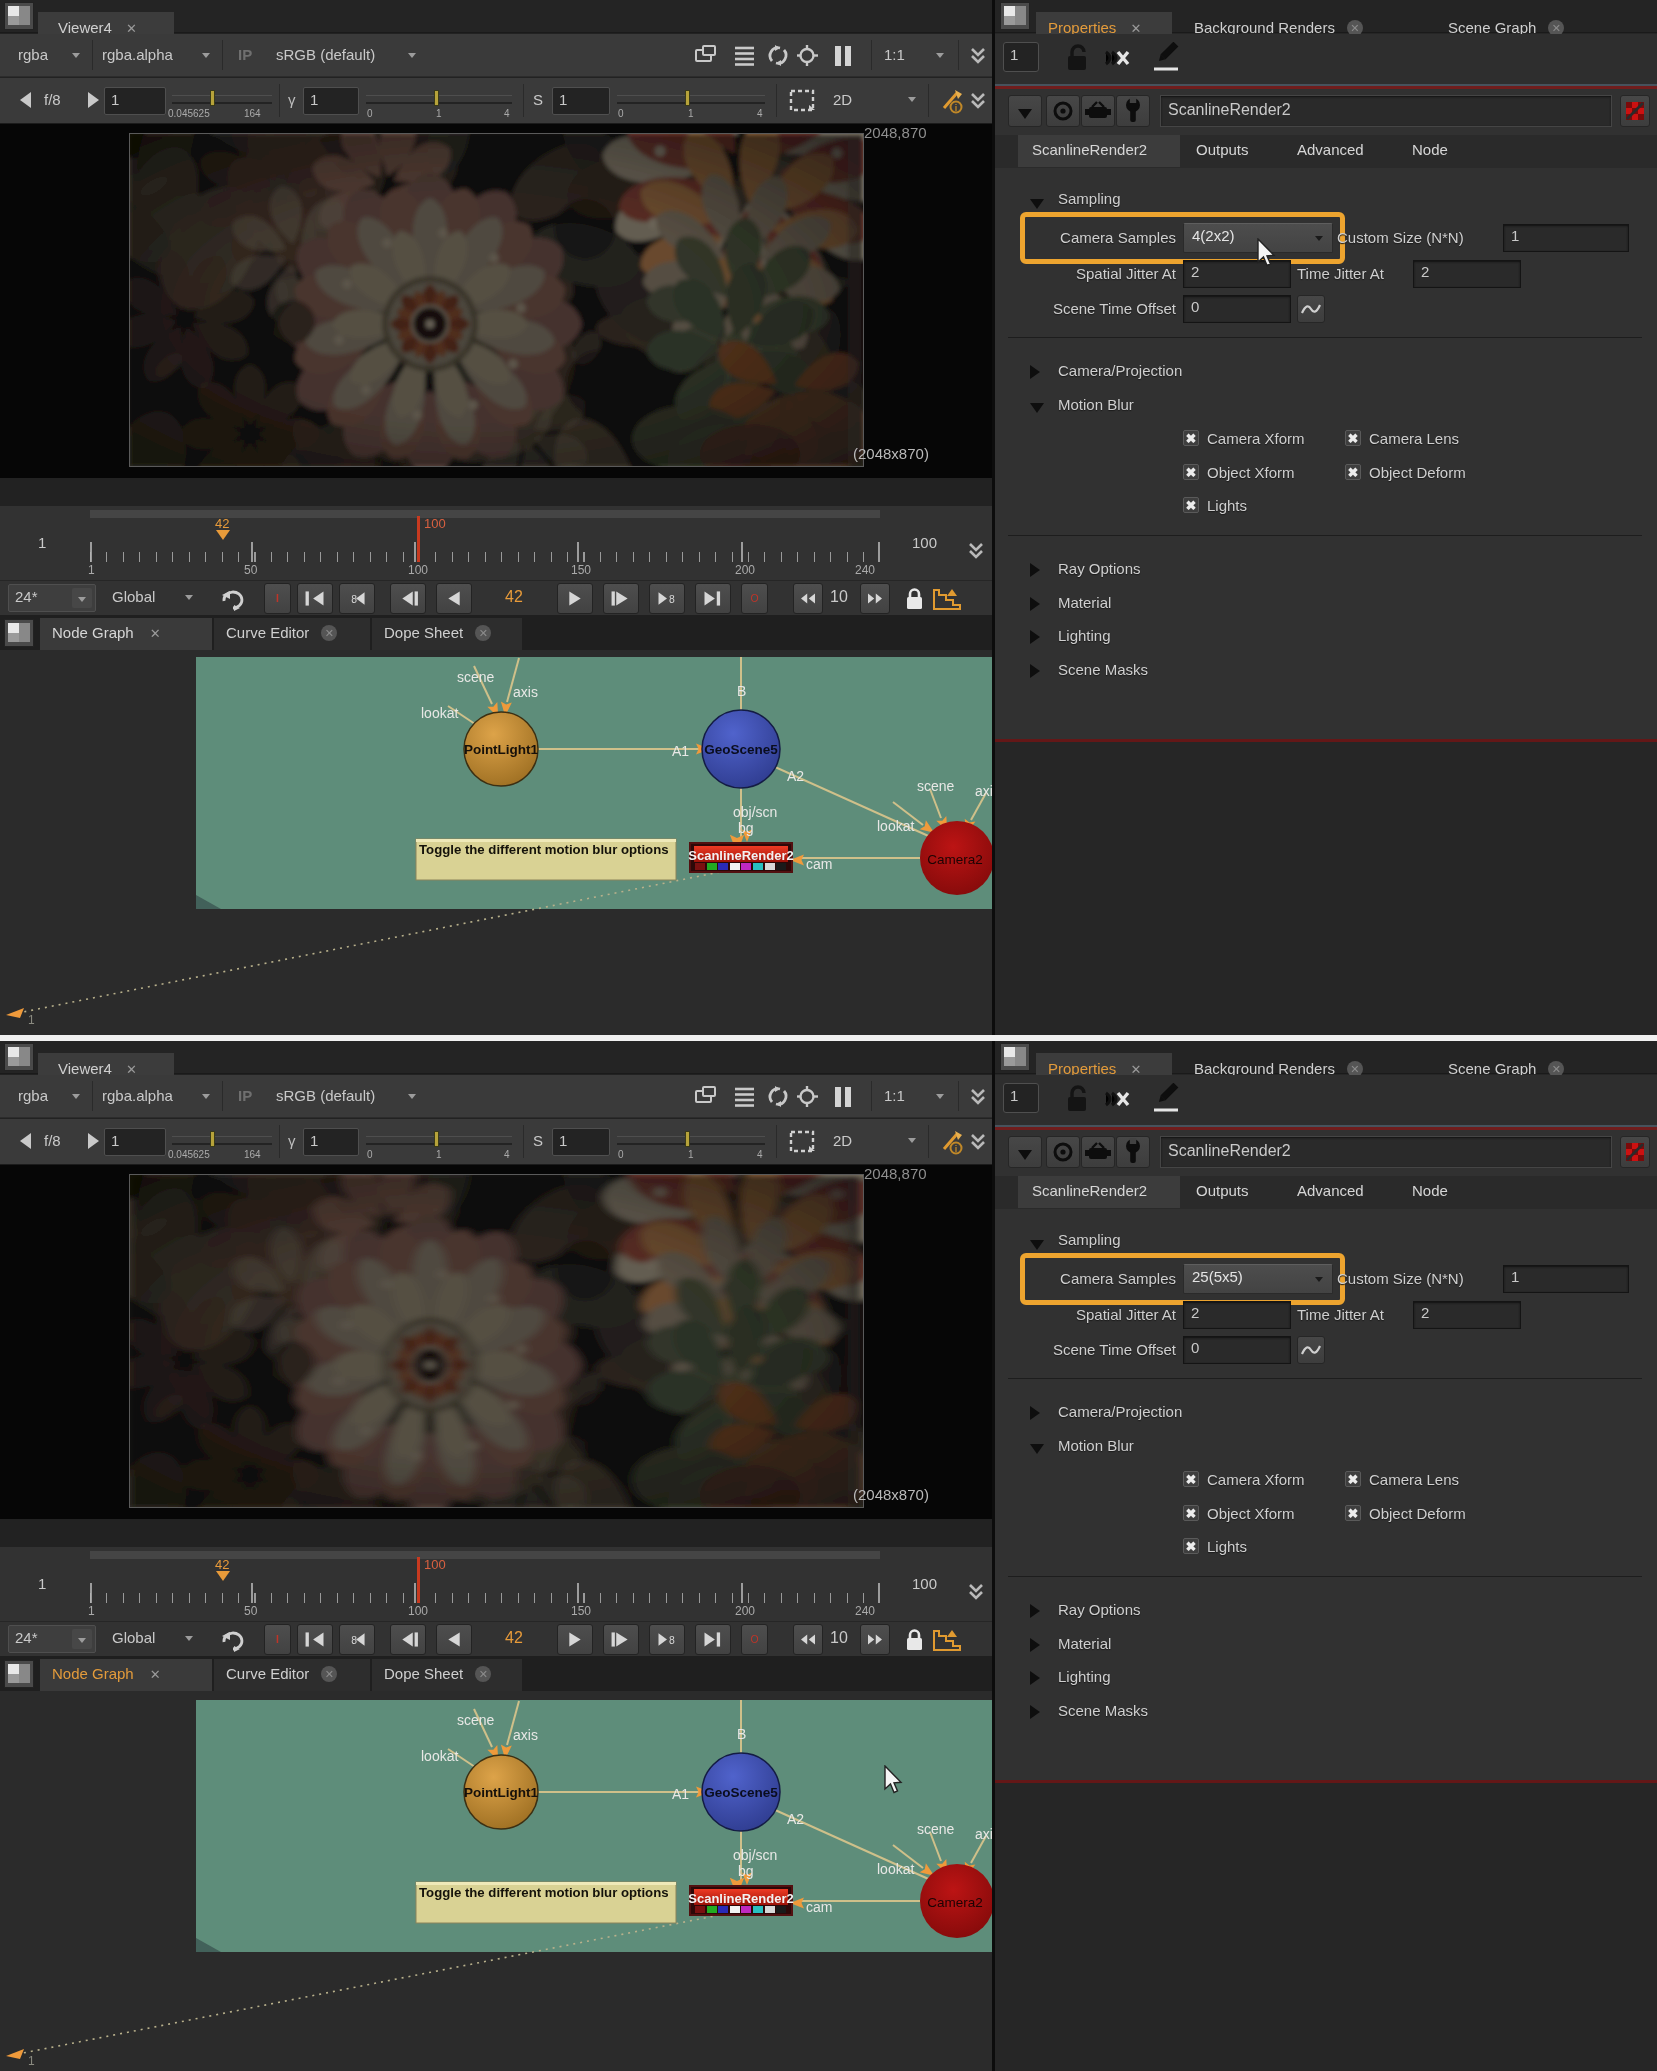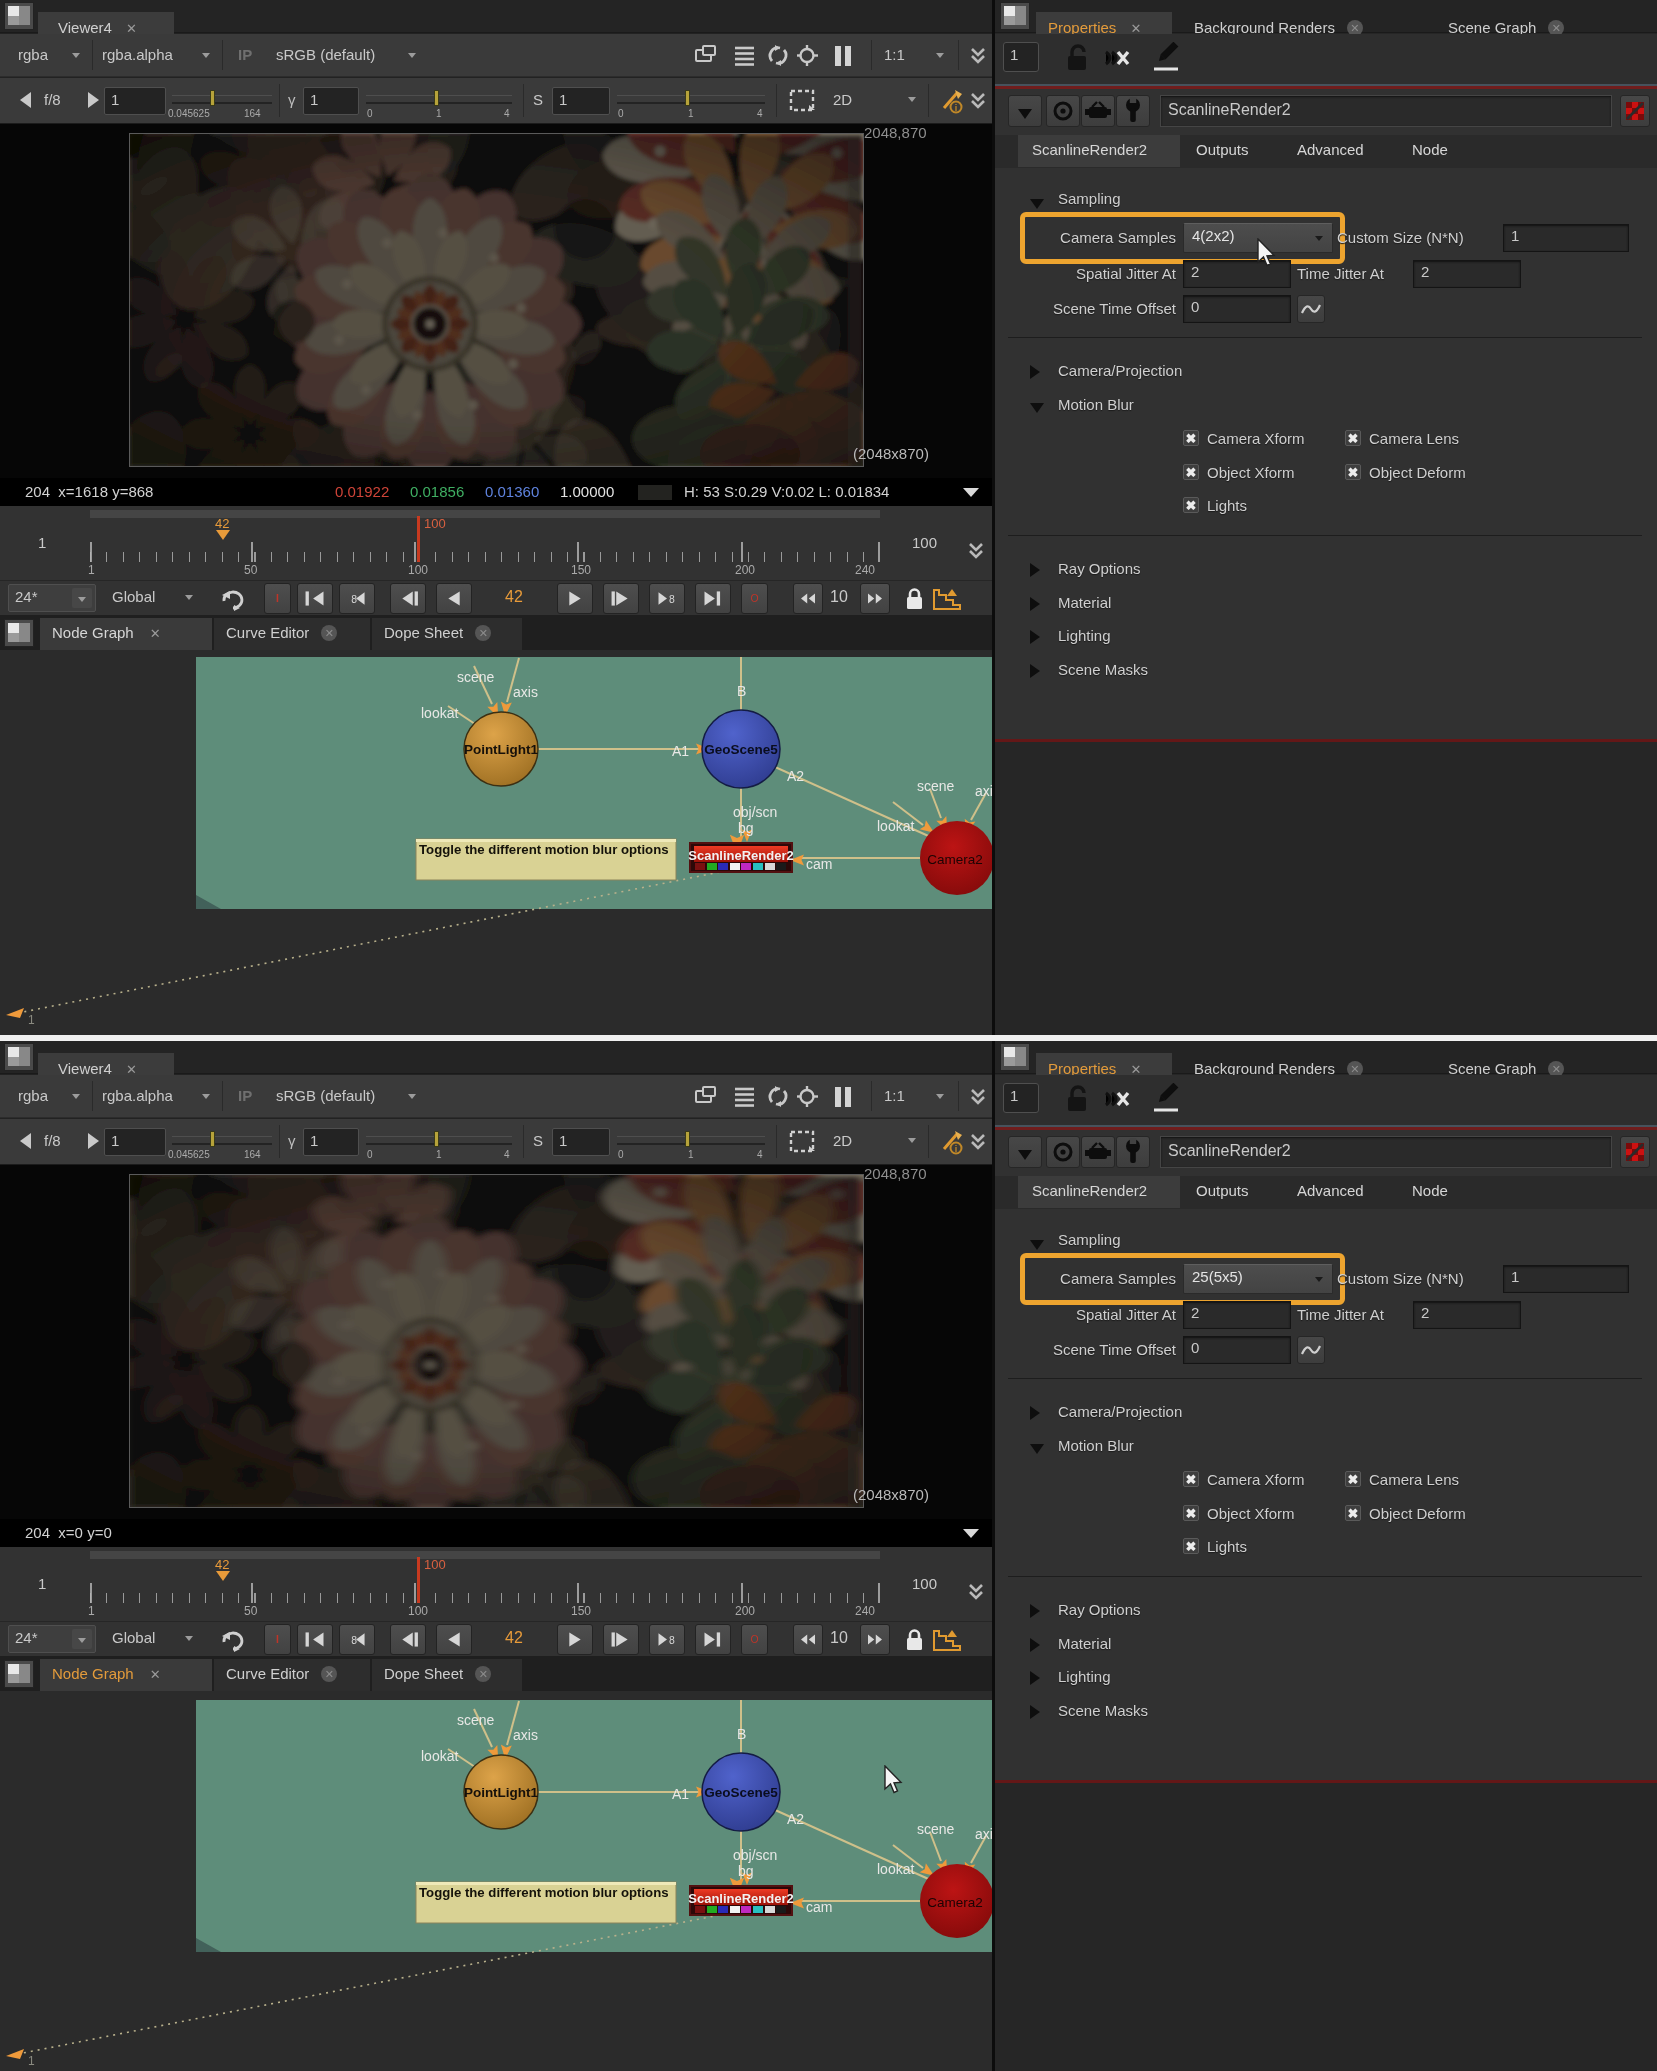--- a/index.html
+++ b/index.html
@@ -431,30 +431,20 @@
               <circle cx="470" cy="250" r="34" fill="#171209" opacity="0.5"></circle>
               <circle cx="163" cy="188" r="22" fill="#120d09" opacity="0.45"></circle>
               <rect x="0" y="0" width="733" height="332" fill="url(#vg)"></rect>
               <rect x="0" y="0" width="733" height="332" fill="#000" opacity="0.28"></rect>
               <rect x="718" y="0" width="15" height="332" fill="#2a2622" opacity="0.5"></rect>
             </g>
           </svg></div>
         <span class="abs" style="left:864px;top:0px;color:#8f8f8f;font-size:15px">2048,870</span>
         <span class="abs" style="left:853px;top:321px;color:#b9b9b9;font-size:15px">(2048x870)</span>
       </div>
-      <div class="statusbar" style="top:478px">
-        <span class="abs" style="left:25px;top:5px;color:#d2d2d2">204&nbsp; x=1618 y=868</span>
-        <span class="abs" style="left:335px;top:5px;color:#cf4438">0.01922</span>
-        <span class="abs" style="left:410px;top:5px;color:#3fae62">0.01856</span>
-        <span class="abs" style="left:485px;top:5px;color:#5f83de">0.01360</span>
-        <span class="abs" style="left:560px;top:5px;color:#e2e2e2">1.00000</span>
-        <span class="abs" style="left:638px;top:7px;width:34px;height:15px;background:#232320"></span>
-        <span class="abs" style="left:684px;top:5px;color:#d2d2d2">H: 53 S:0.29 V:0.02 L: 0.01834</span>
-        <span class="abs" style="right:14px;top:10px;width:0;height:0;border-left:8px solid transparent;border-right:8px solid transparent;border-top:9px solid #d9d9d9"></span>
-      </div>
       <div class="timeline" style="top:506px;height:74px">
         <div class="abs" style="left:90px;top:4px;width:790px;height:8px;background:#454545"></div>
         <span class="txt" style="left:38px;top:28px">1</span>
         <div class="abs" style="left:90px;top:22px;width:790px;height:34px;background:repeating-linear-gradient(90deg,#9a9a9a 0 1px,transparent 1px 16.45px);background-size:790px 10px;background-position:0 24px;background-repeat:no-repeat"></div>
         <svg class="abs" style="left:90px;top:22px" width="790" height="34" viewBox="0 0 790 34">
           <g stroke="#b8b8b8" stroke-width="1.6">
             <line x1="1" y1="14" x2="1" y2="34"></line>
             <line x1="162" y1="14" x2="162" y2="34"></line>
             <line x1="325" y1="14" x2="325" y2="34"></line>
             <line x1="488" y1="14" x2="488" y2="34"></line>
@@ -1122,24 +1112,20 @@
               <circle cx="470" cy="250" r="34" fill="#171209" opacity="0.5"></circle>
               <circle cx="163" cy="188" r="22" fill="#120d09" opacity="0.45"></circle>
               <rect x="0" y="0" width="733" height="332" fill="url(#vg)"></rect>
               <rect x="0" y="0" width="733" height="332" fill="#000" opacity="0.28"></rect>
               <rect x="718" y="0" width="15" height="332" fill="#2a2622" opacity="0.5"></rect>
             </g>
           </svg></div>
         <span class="abs" style="left:864px;top:0px;color:#8f8f8f;font-size:15px">2048,870</span>
         <span class="abs" style="left:853px;top:321px;color:#b9b9b9;font-size:15px">(2048x870)</span>
       </div>
-      <div class="statusbar" style="top:478px">
-        <span class="abs" style="left:25px;top:5px;color:#d2d2d2">204&nbsp; x=0 y=0</span>
-        <span class="abs" style="right:14px;top:10px;width:0;height:0;border-left:8px solid transparent;border-right:8px solid transparent;border-top:9px solid #d9d9d9"></span>
-      </div>
       <div class="timeline" style="top:506px;height:74px">
         <div class="abs" style="left:90px;top:4px;width:790px;height:8px;background:#454545"></div>
         <span class="txt" style="left:38px;top:28px">1</span>
         <div class="abs" style="left:90px;top:22px;width:790px;height:34px;background:repeating-linear-gradient(90deg,#9a9a9a 0 1px,transparent 1px 16.45px);background-size:790px 10px;background-position:0 24px;background-repeat:no-repeat"></div>
         <svg class="abs" style="left:90px;top:22px" width="790" height="34" viewBox="0 0 790 34">
           <g stroke="#b8b8b8" stroke-width="1.6">
             <line x1="1" y1="14" x2="1" y2="34"></line>
             <line x1="162" y1="14" x2="162" y2="34"></line>
             <line x1="325" y1="14" x2="325" y2="34"></line>
             <line x1="488" y1="14" x2="488" y2="34"></line>

